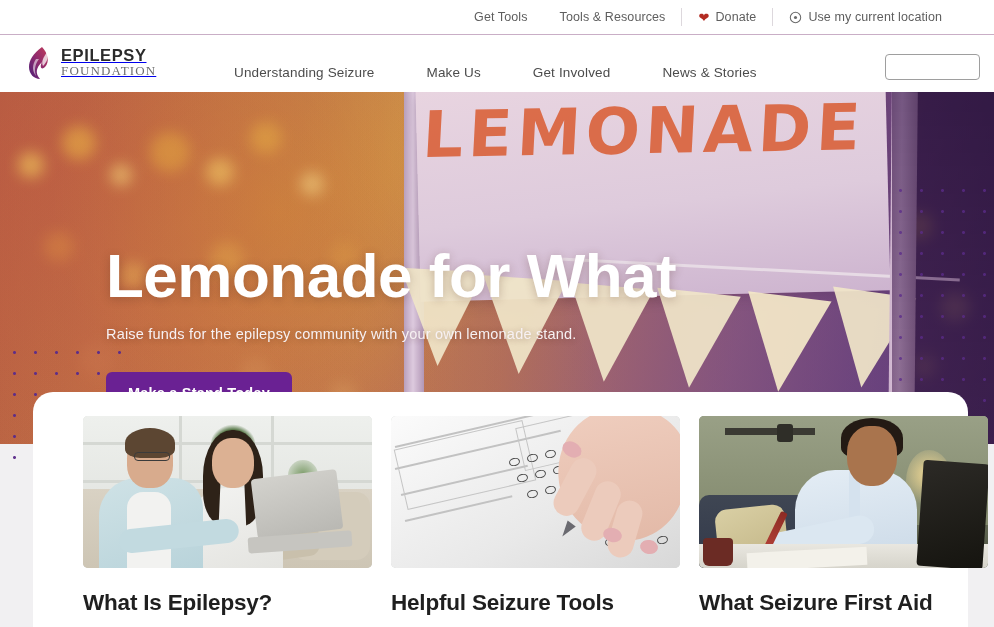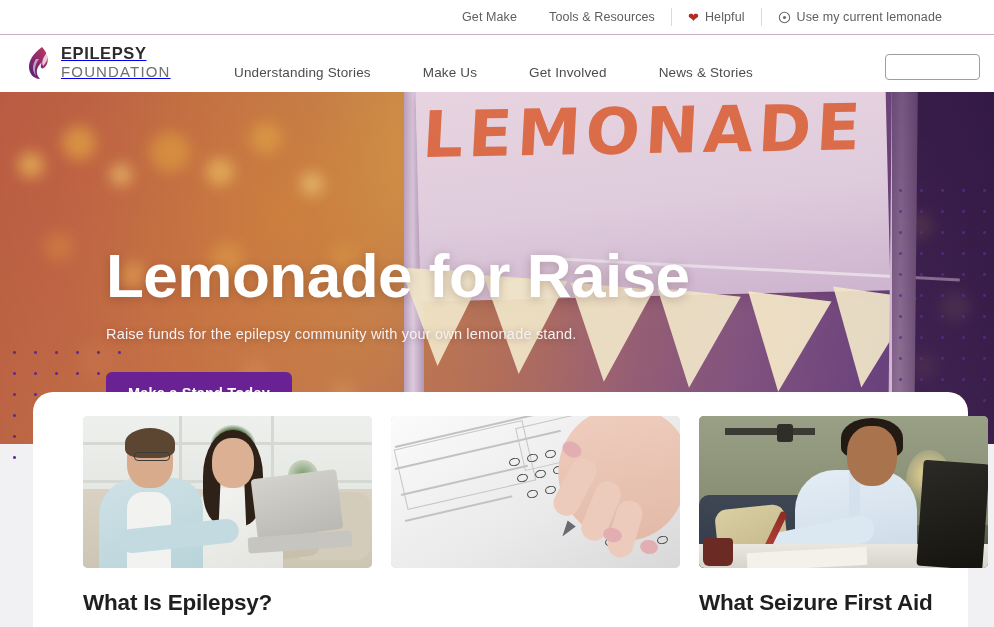--- a/index.html
+++ b/index.html
@@ -56,21 +56,21 @@
     z-index: 5;
   }
   .brand { display: flex; align-items: center; gap: 9px; width: 170px; flex: none; }
   .brand-mark { width: 26px; height: 34px; flex: none; }
   .brand-text { display: flex; flex-direction: column; justify-content: center; }
   .brand-title {
     font-size: 16.5px; font-weight: bold; letter-spacing: .6px;
     color: #2b2b2b; line-height: 1.05;
   }
   .brand-sub {
-    font-size: 15px; letter-spacing: 1.15px; color: #6f6f6f; line-height: 1.15;
+    font-size: 13px; letter-spacing: 1.15px; color: #6f6f6f; line-height: 1.15; font-family: Liberation Serif, serif;
   }
 
   nav.primary { display: flex; align-items: center; flex: 1; padding-left: 12px; }
   .nav-item {
     font-size: 13.5px;
     color: #4c4c4c;
     text-decoration: none;
     padding: 0 26px;
     white-space: nowrap;
     letter-spacing: .15px;
@@ -329,39 +329,39 @@
   .t3-mug { position:absolute; left:4px; bottom:2px; width:30px; height:28px;
     background:#6b2b24; border-radius:4px 4px 6px 6px; }
   .t3-paper { position:absolute; left:48px; bottom:0px; width:120px; height:18px;
     background:#f3f1ea; transform:rotate(-3deg); }
 </style>
 </head>
 <body>
 
 <div class="utility-bar">
   <a class="util-link" href="#">
-    <span>Get Make</span>
+    <span>Get Tools</span>
   </a>
   <a class="util-link" href="#">
     <span>Tools &amp; Resources</span>
   </a>
   <div class="util-sep"></div>
   <a class="util-link" href="#">
     <span class="heart-icon">❤</span>
-    <span>Helpful</span>
+    <span>Donate</span>
   </a>
   <div class="util-sep"></div>
   <a class="util-link" href="#">
     <span class="pin-icon">
       <svg viewBox="0 0 16 16" width="13" height="13">
         <circle cx="8" cy="8" r="6.4" fill="none" stroke="#6b6b6b" stroke-width="1.3"></circle>
         <circle cx="8" cy="8" r="1.9" fill="#6b6b6b"></circle>
       </svg>
     </span>
-    <span>Use my current lemonade</span>
+    <span>Use my current location</span>
   </a>
 </div>
 
 <header class="main-header">
 
   <a class="brand" href="#">
     <span class="brand-mark">
       <svg viewBox="0 0 26 34" width="26" height="34">
         <defs>
           <linearGradient id="fl" x1="0" y1="1" x2="1" y2="0">
@@ -375,21 +375,21 @@
         <path d="M10 13 C6 19 6 25 10 30 C8 24 9 18 13 13 Z" fill="#ffffff" opacity=".55"></path>
       </svg>
     </span>
     <span class="brand-text">
       <span class="brand-title">EPILEPSY</span>
       <span class="brand-sub">FOUNDATION</span>
     </span>
   </a>
 
   <nav class="primary">
-    <a class="nav-item" href="#">Understanding Stories</a>
+    <a class="nav-item" href="#">Understanding Seizure</a>
     <a class="nav-item" href="#">Make Us</a>
     <a class="nav-item" href="#">Get Involved</a>
     <a class="nav-item" href="#">News &amp; Stories</a>
   </nav>
 
   <div class="search-wrap">
     <div class="search-box">
       <input class="search-input" type="text" placeholder="" style="">
 
     </div>
@@ -436,21 +436,21 @@
     <div class="flag" style="left:652px; top:200px; transform:rotate(6deg);"></div>
     <div class="flag" style="left:742px; top:204px; transform:rotate(7deg); border-top-color:#f4e8c8;"></div>
     <div class="flag" style="left:826px; top:200px; transform:rotate(8deg);"></div>
 
     <div class="stand-post"></div>
     <div class="purple-slab"></div>
     <div class="dot-grid right"></div>
   </div>
 
   <div class="hero-content">
-    <h1 class="hero-title">Lemonade for Raise</h1>
+    <h1 class="hero-title">Lemonade for What</h1>
     <p class="hero-sub">Raise funds for the epilepsy community with your own lemonade stand.</p>
     <button class="hero-cta">Make a Stand Today</button>
   </div>
 </section>
 
 <div class="dot-grid left"></div>
 
 <section class="panel">
   <div class="cards">
 
@@ -510,20 +510,21 @@
         <div class="t2-pen"></div>
         <div class="t2-nib"></div>
         <div class="t2-hand"></div>
         <div class="t2-finger" style="right:92px; top:40px; width:26px; height:62px; transform:rotate(28deg);"></div>
         <div class="t2-finger" style="right:66px; top:64px; width:26px; height:62px; transform:rotate(22deg);"></div>
         <div class="t2-finger" style="right:42px; top:84px; width:26px; height:58px; transform:rotate(16deg);"></div>
         <div class="t2-nail" style="right:98px; top:26px; width:20px; height:15px; transform:rotate(28deg);"></div>
         <div class="t2-nail" style="right:58px; top:112px; width:19px; height:14px; transform:rotate(16deg);"></div>
         <div class="t2-nail" style="right:22px; top:124px; width:18px; height:14px; transform:rotate(10deg);"></div>
       </div>
+      <h2 class="card-title">Helpful Seizure Tools</h2>
     </article>
 
     <article class="card">
       <div class="card-thumb">
         <div class="t3-bg"></div>
         <div class="t3-wall"></div>
         <div class="t3-shelf">
             <div class="t3-shelfobj"></div>
           </div>
         <div class="t3-lamp"></div>

